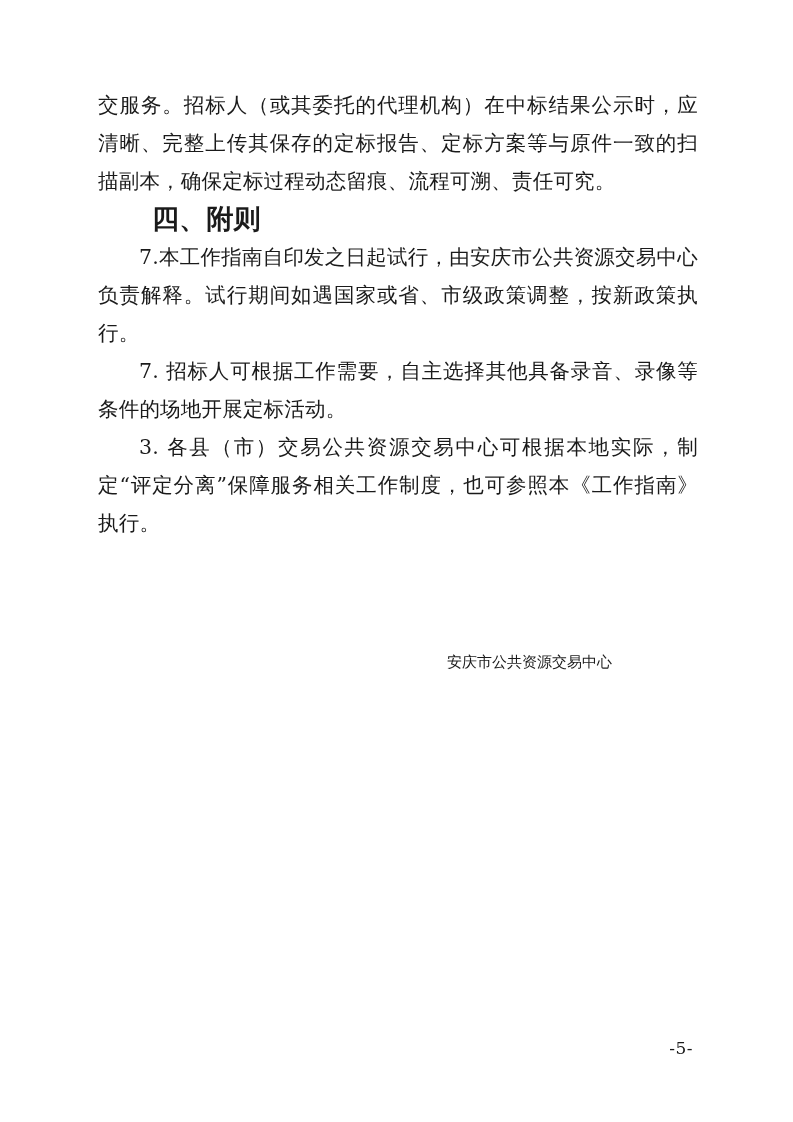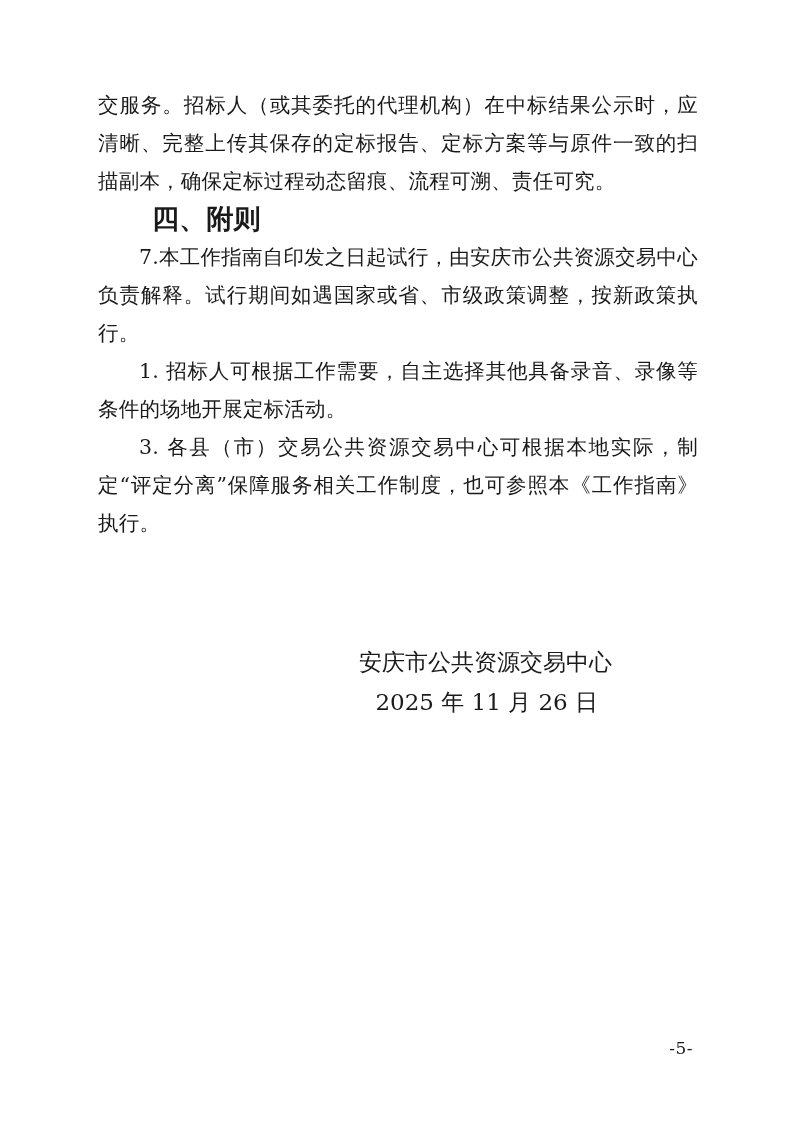--- a/index.html
+++ b/index.html
@@ -43,21 +43,21 @@
     text-indent: 2em;
     font-family: "DejaVu Sans", "Liberation Sans", sans-serif;
     font-weight: bold;
     font-size: 27px;
     line-height: 38px;
   }
   .sign-block {
     margin-top: 100px;
     text-align: right;
     padding-right: 86px;
-    font-size: 23px;
+    font-size: 15px;
     line-height: 40px;
   }
   .sign-line {
     display: block;
     white-space: nowrap;
   }
   .sign-date {
     display: block;
     white-space: nowrap;
     padding-right: 14px;
@@ -77,26 +77,25 @@
 <div class="page">
 
   <div class="body-text">
 
     <p class="para no-indent">交服务。招标人（或其委托的代理机构）在中标结果公示时，应清晰、完整上传其保存的定标报告、定标方案等与原件一致的扫描副本，确保定标过程动态留痕、流程可溯、责任可究。</p>
 
     <p class="heading">四、附则</p>
 
     <p class="para">7.本工作指南自印发之日起试行，由安庆市公共资源交易中心负责解释。试行期间如遇国家或省、市级政策调整，按新政策执行。</p>
 
-    <p class="para">1. 招标人可根据工作需要，自主选择其他具备录音、录像等条件的场地开展定标活动。</p>
+    <p class="para">7. 招标人可根据工作需要，自主选择其他具备录音、录像等条件的场地开展定标活动。</p>
 
     <p class="para">3. 各县（市）交易公共资源交易中心可根据本地实际，制定“评定分离”保障服务相关工作制度，也可参照本《工作指南》执行。</p>
 
   </div>
 
   <div class="sign-block">
     <span class="sign-line">安庆市公共资源交易中心</span>
-    <span class="sign-date">2025 年 11 月 26 日</span>
   </div>
 
   <div class="page-number">-5-</div>
 
 </div>
 
 </body></html>

